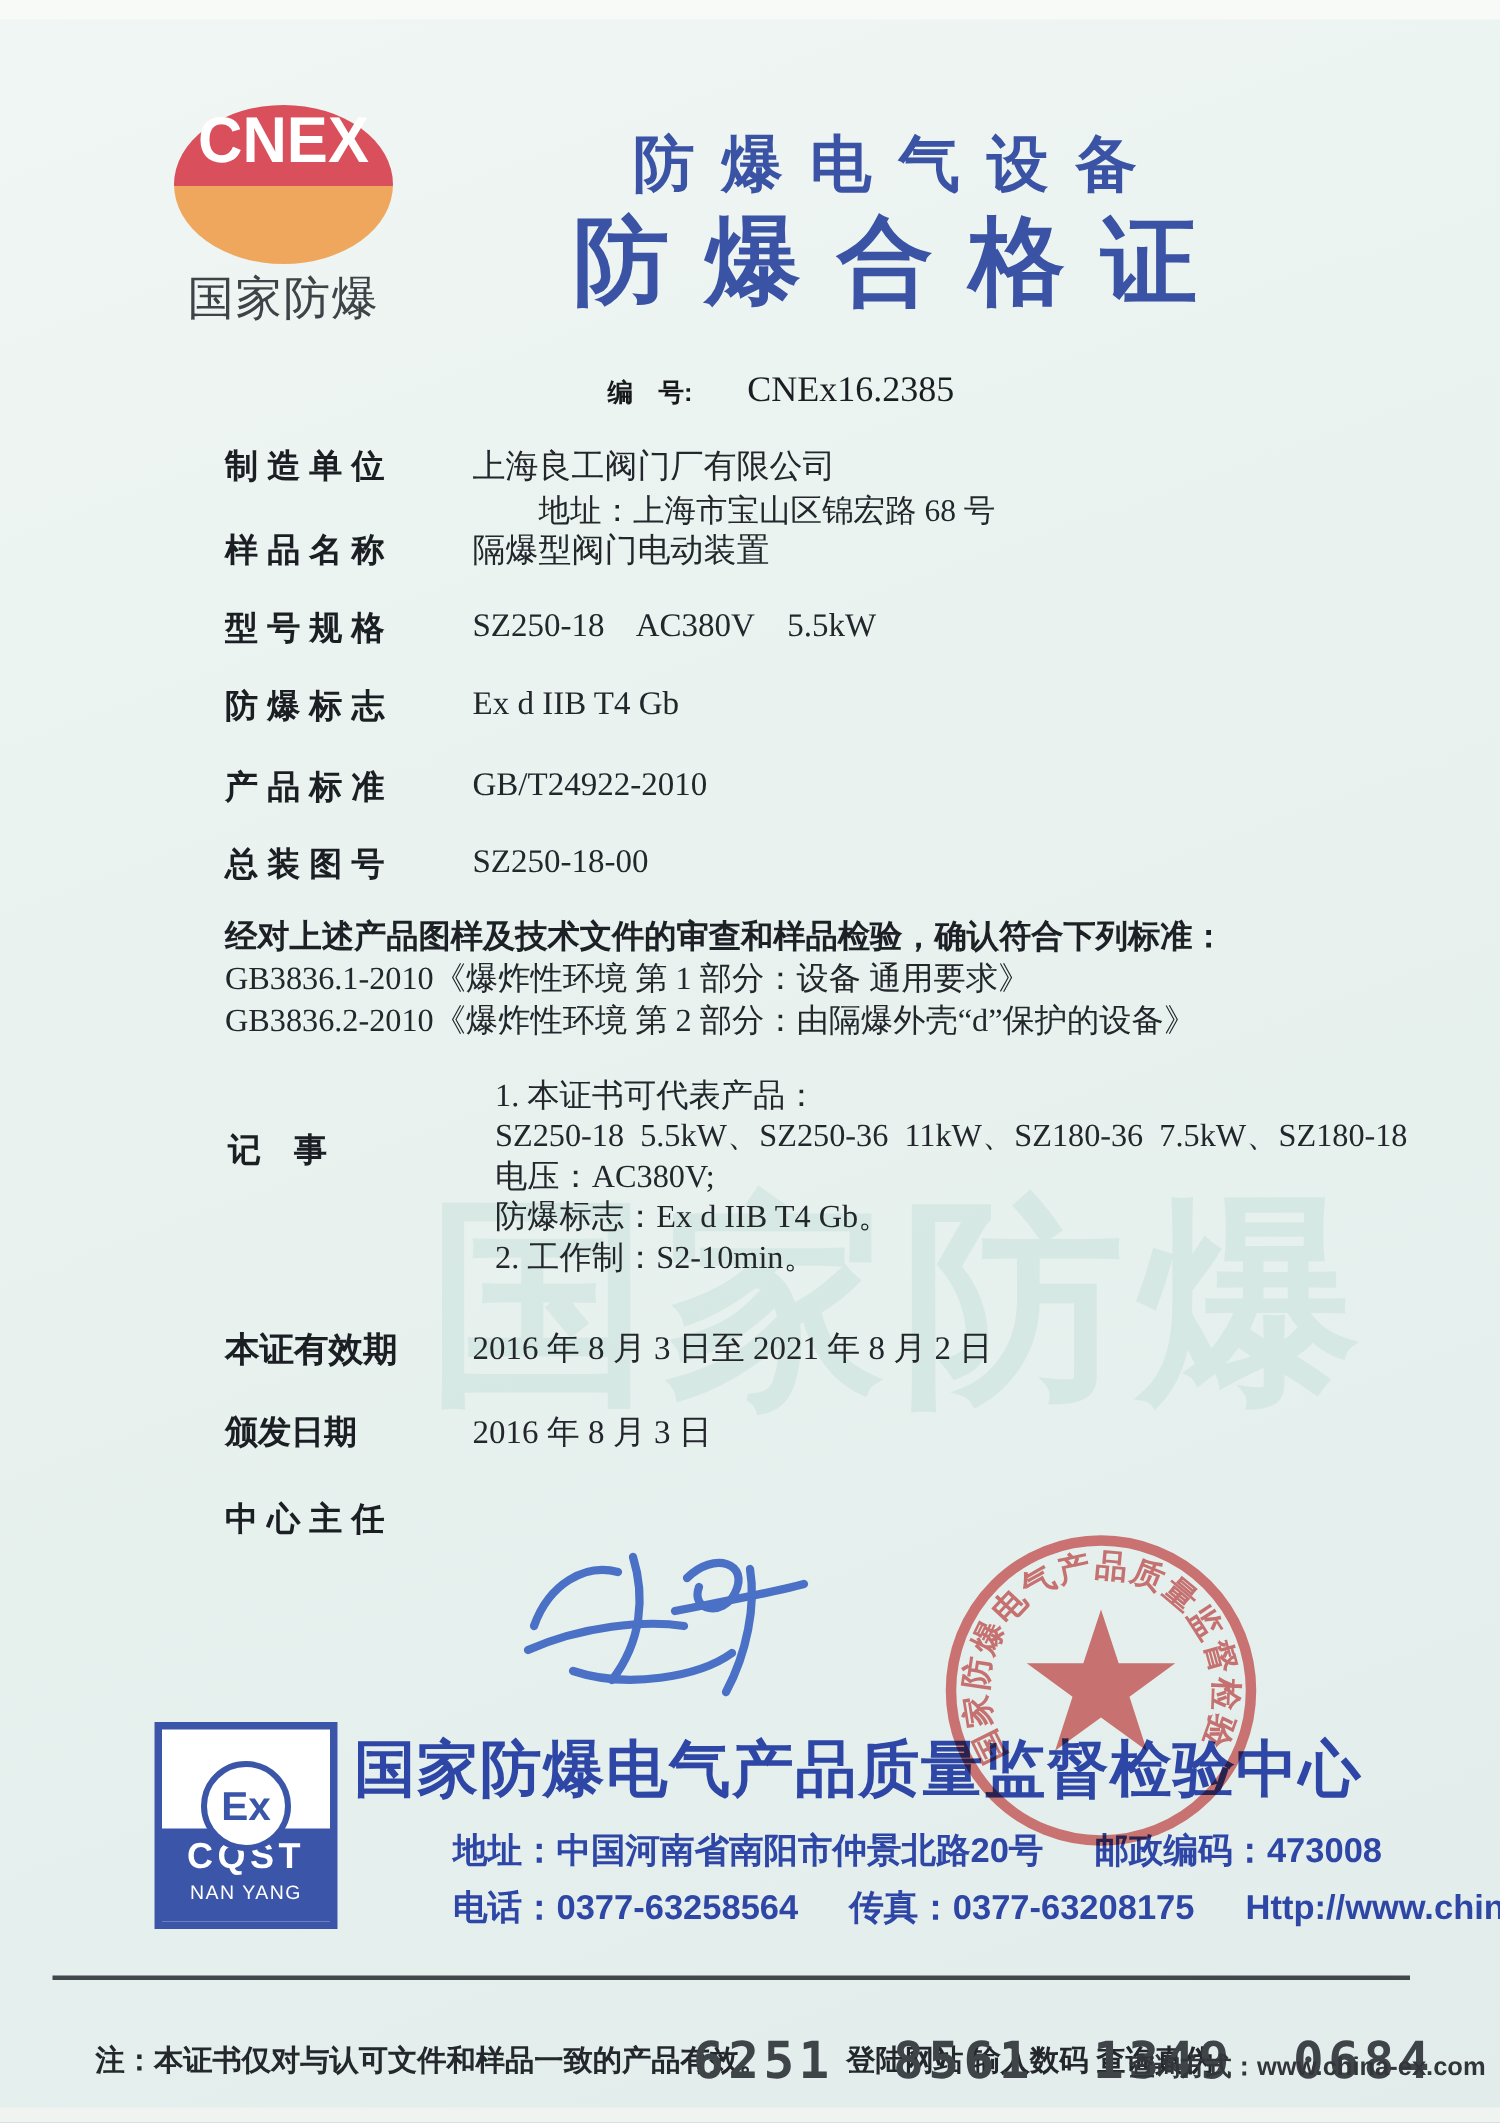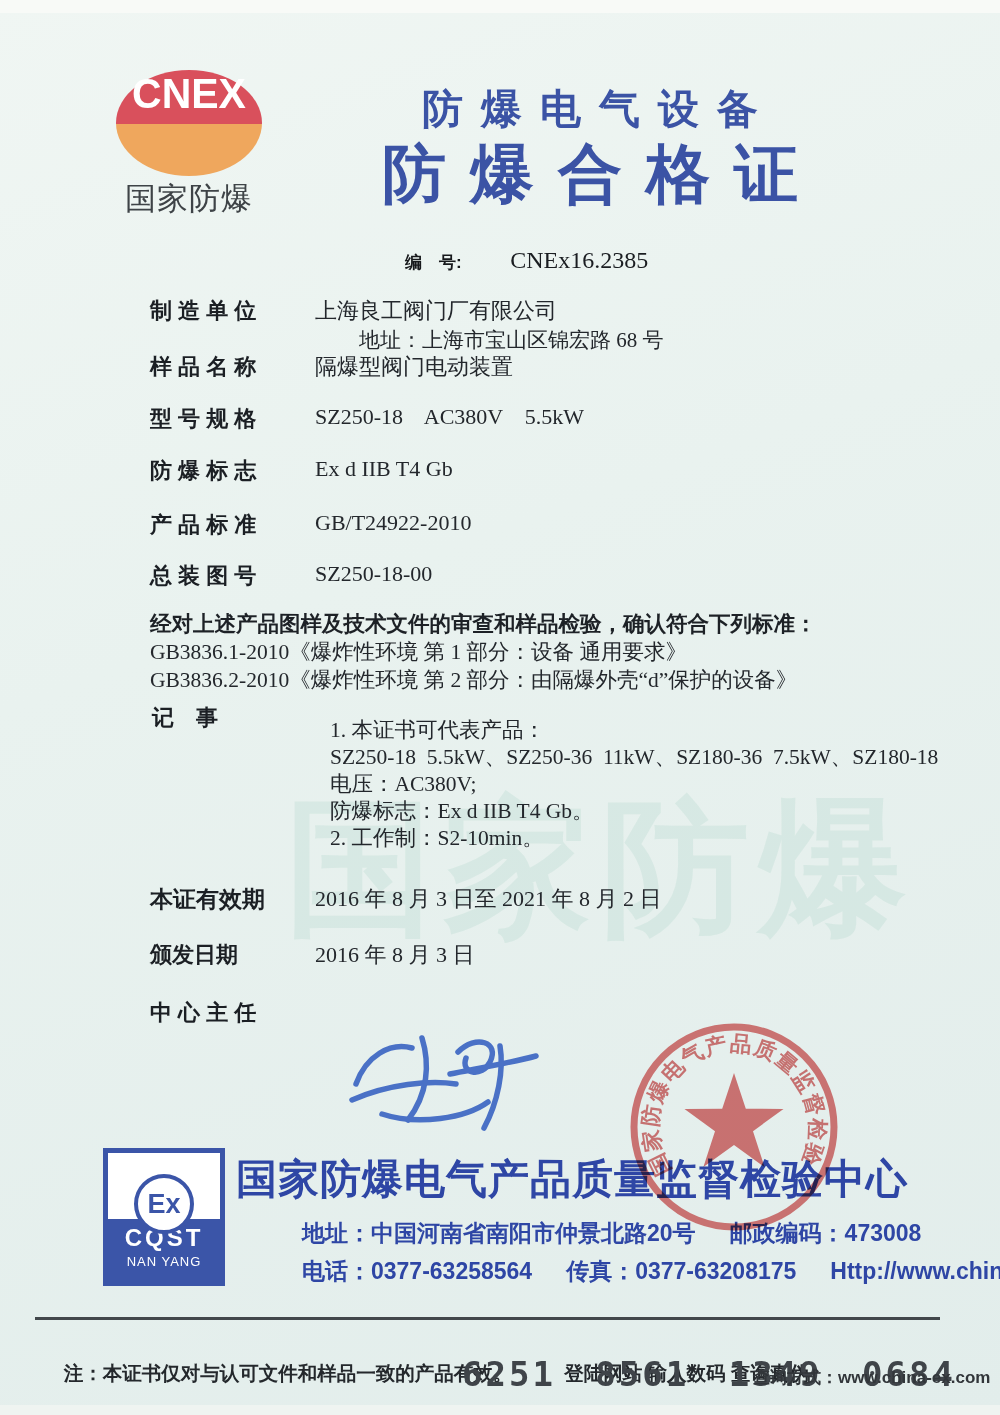--- a/index.html
+++ b/index.html
@@ -16,36 +16,36 @@
   .cnex-logo span{color:#fff;font-size:41px;font-weight:900;letter-spacing:0px;
                   font-family:"Liberation Sans",sans-serif;transform:scaleY(1.05);}
   .cnex-caption{position:absolute;left:104px;top:178px;width:170px;text-align:center;
                 font-size:31px;color:#3e4347;letter-spacing:1px;}
   .doc-subtitle{position:absolute;left:310px;top:82px;width:560px;text-align:center;
                 font-size:41px;font-weight:bold;color:#3b53a5;letter-spacing:18px;text-indent:18px;}
   .doc-title{position:absolute;left:280px;top:131px;width:620px;text-align:center;
              font-size:64px;font-weight:bold;color:#3b53a5;letter-spacing:24px;text-indent:24px;}
   .certno-row{position:absolute;left:405px;top:247px;}
   .certno-label{font-size:17px;font-weight:bold;color:#17191c;}
-  .certno-value{font-family:"Liberation Serif","DejaVu Serif",serif;font-size:24px;color:#1a1d21;margin-left:44px;}
+  .certno-value{font-family:"Liberation Serif","DejaVu Serif",serif;font-size:24px;color:#1a1d21;margin-left:32px;}
 
   
   .frow{position:absolute;left:150px;white-space:nowrap;}
   .flabel{display:inline-block;width:165px;font-size:22px;font-weight:bold;color:#1b1f24;vertical-align:top;}
   .fvalue{font-family:"Liberation Serif","DejaVu Serif",serif;font-size:22px;color:#23272c;white-space:pre;}
   .fextra{position:absolute;left:315px;top:326px;font-family:"Liberation Serif","DejaVu Serif",serif;
           font-size:21px;color:#23272c;margin-left:44px;}
 
   
   .statement{position:absolute;left:150px;top:610px;width:740px;line-height:28px;}
   .stmt-intro{font-size:21.5px;font-weight:600;color:#1d2126;}
   .stmt-std{font-family:"Liberation Serif","DejaVu Serif",serif;font-size:21.5px;color:#23272c;}
 
   
-  .notes-label{position:absolute;left:152px;top:703px;font-size:22px;font-weight:bold;color:#1b1f24;}
+  .notes-label{position:absolute;left:152px;top:752px;font-size:22px;font-weight:bold;color:#1b1f24;}
   .notes-body{position:absolute;left:330px;top:717px;width:590px;
               font-family:"Liberation Serif","DejaVu Serif",serif;font-size:21.5px;color:#23272c;
               line-height:27px;}
   .notes-body span{display:block;white-space:pre;}
 
   
   .watermark{position:absolute;left:285px;top:770px;font-size:148px;font-weight:bold;
              font-family:"Liberation Serif","DejaVu Serif",serif;
              color:rgba(143,197,185,0.18);letter-spacing:10px;z-index:0;pointer-events:none;}
 

